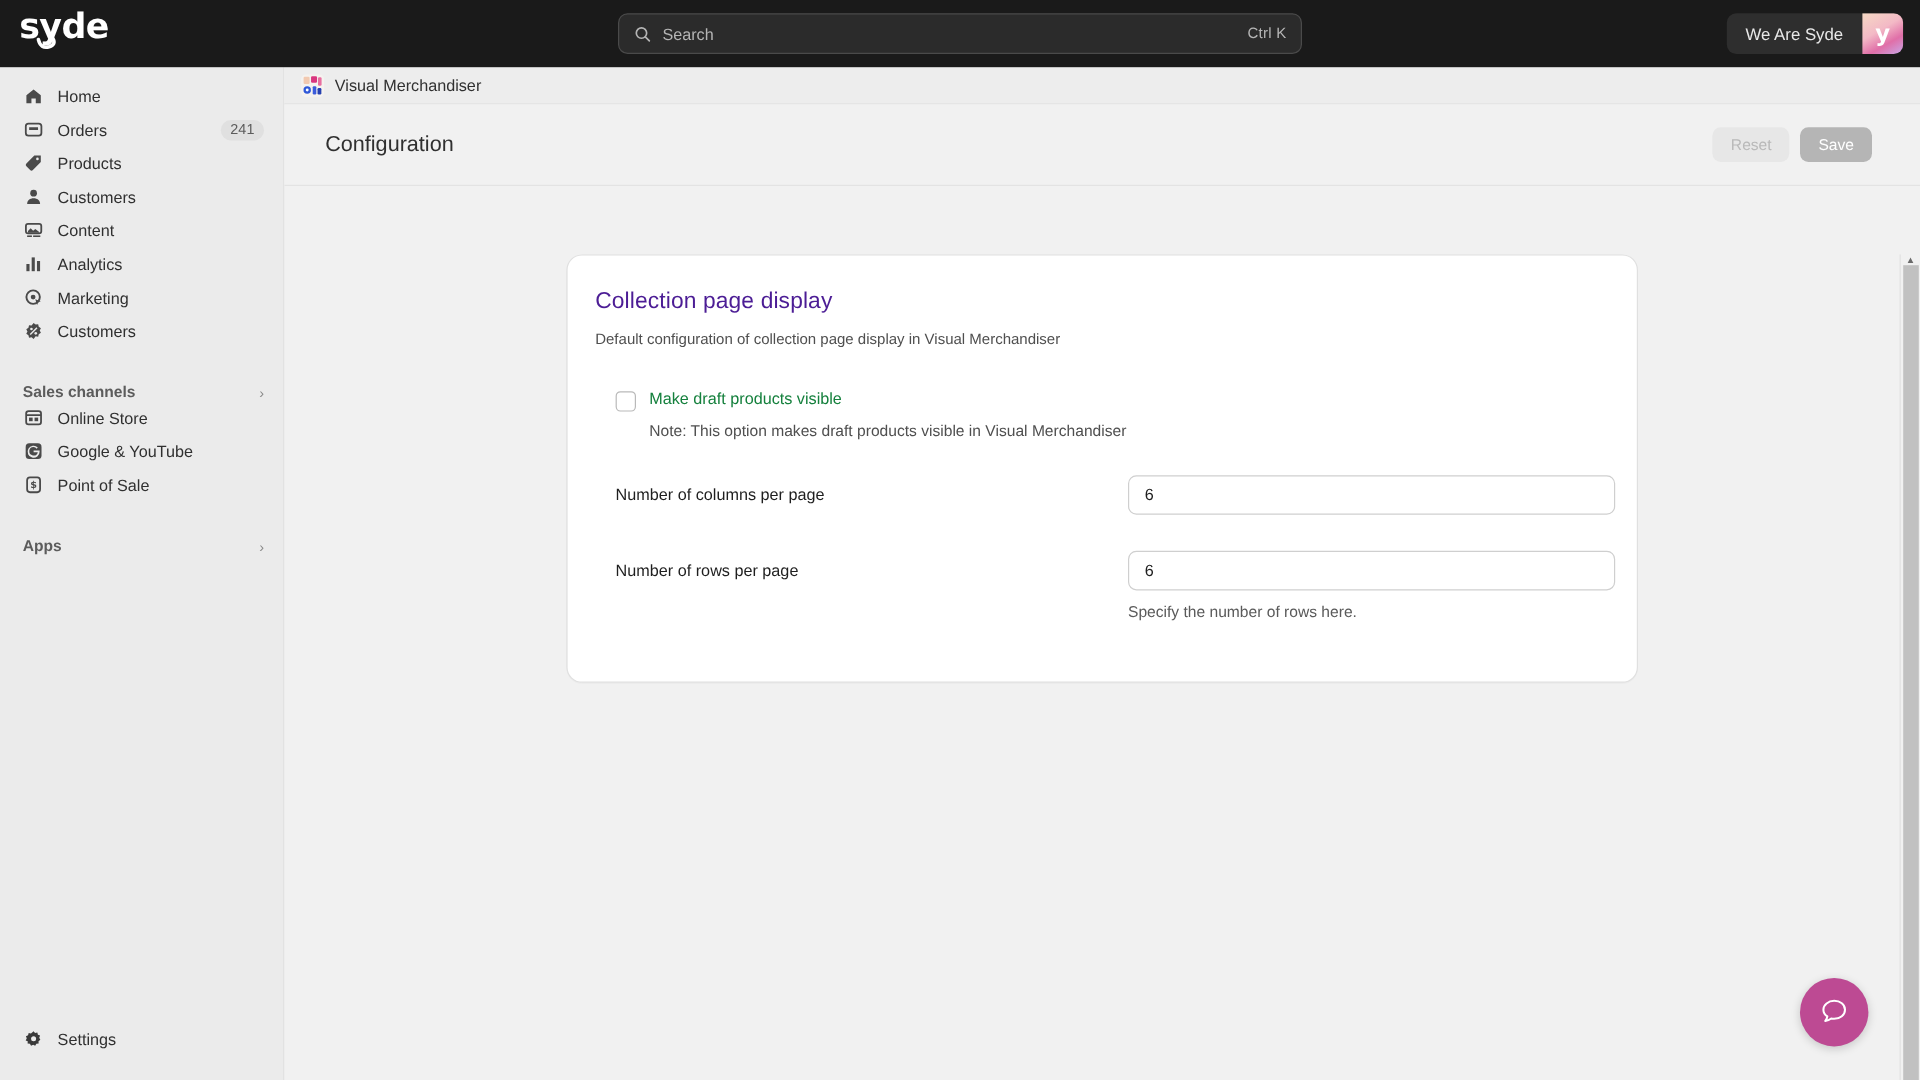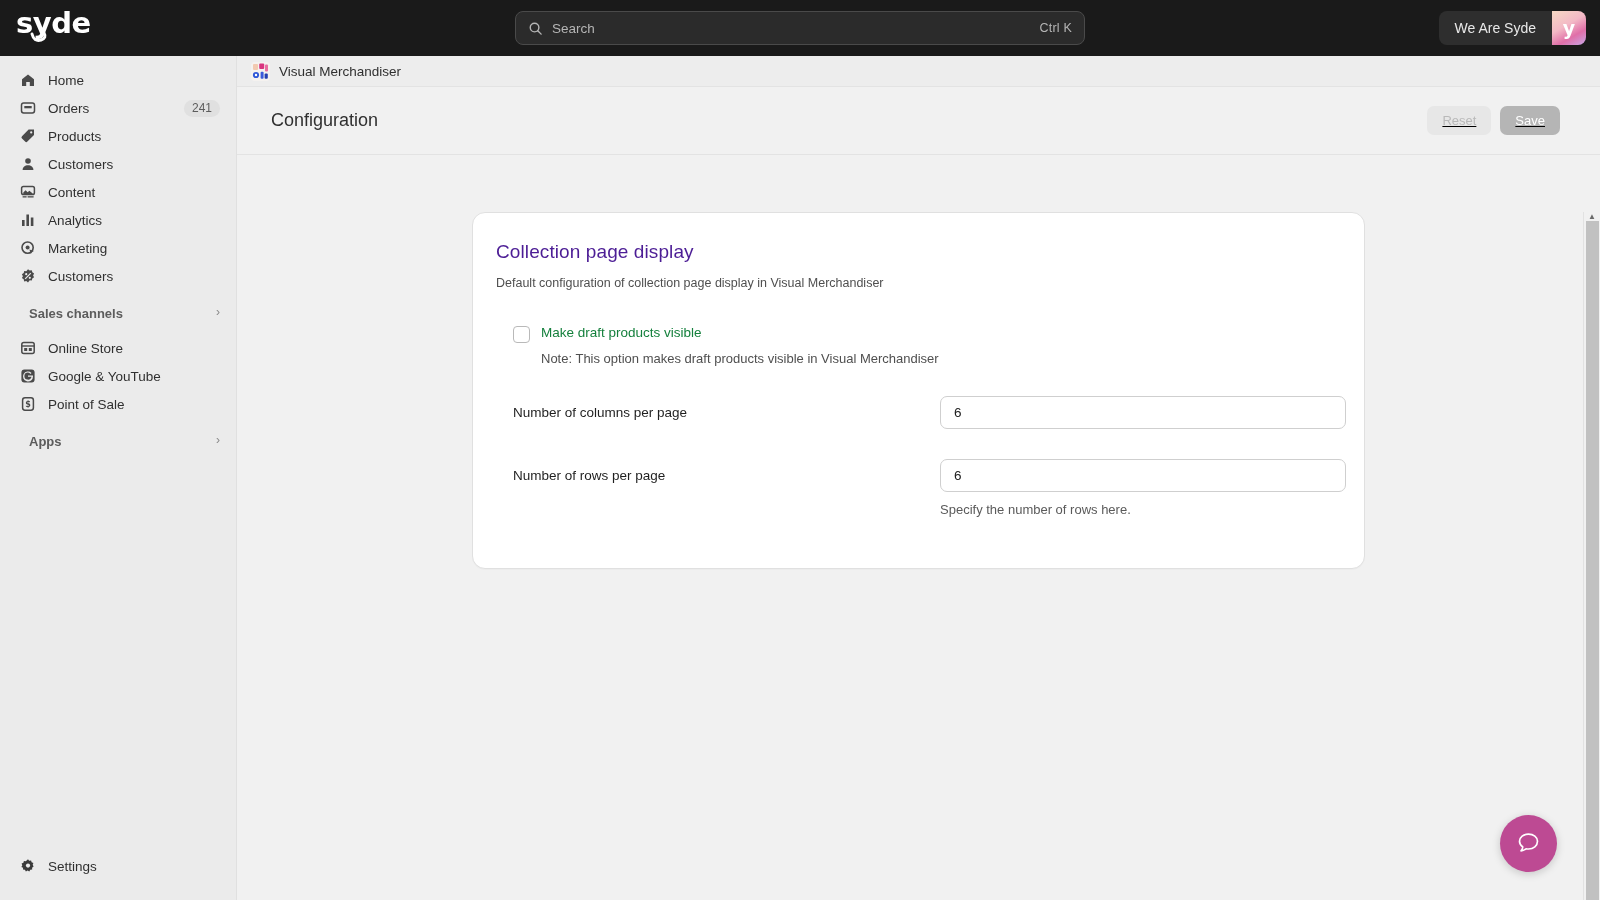--- a/index.html
+++ b/index.html
@@ -60,22 +60,22 @@
     height: 28px; display: flex; align-items: center;
     padding: 0 8px 0 11px; border-radius: 8px; gap: 11px; margin-bottom: 0px;
   }
   .nav-ico { width: 18px; height: 18px; flex: 0 0 18px; display: flex; align-items: center; justify-content: center; color: #4a4a4a; }
   .nav-label { font-size: 13.5px; color: #303030; flex: 1; }
   .nav-badge {
     background: #e0e0e0; color: #5c5c5c; font-size: 12px;
     border-radius: 9px; padding: 2px 8px; line-height: 13px;
   }
   .sec-header {
-    display: flex; align-items: flex-start; padding: 0 16px 0 19px;
-    height: 28px; margin-top: 16px; margin-left: 10px;
+    display: flex; align-items: flex-end; padding: 0 16px 0 19px;
+    height: 28px; margin-top: 16px;
   }
   .sec-title { font-size: 13px; font-weight: 700; color: #5c5c5c; flex: 1; }
   .sec-chev { color: #8a8a8a; font-size: 12px; line-height: 12px; }
   .sb-spacer { flex: 1; }
   .sb-bottom { padding: 0 8px 20px 8px; }
 
   
   .main { flex: 1; display: flex; flex-direction: column; background: #f1f1f1; min-width: 0; position: relative; }
   .app-crumb {
     height: 31px; background: #ededed; border-bottom: 1px solid #e3e3e3;
@@ -85,21 +85,21 @@
     width: 19px; height: 19px; flex: 0 0 19px; border-radius: 4px;
     background: #f4f2f0; position: relative; overflow: hidden;
   }
   .app-crumb-label { font-size: 13.5px; color: #303030; }
 
   .page-header {
     height: 68px; flex: 0 0 68px; display: flex; align-items: center;
     padding: 0 40px 0 34px; border-bottom: 1px solid #e3e3e3; background: #f1f1f1;
   }
   .page-title { font-size: 18px; color: #303030; font-weight: 400; flex: 1; }
-  .hdr-actions { display: flex; gap: 9px; align-items: flex-start; text-decoration: underline; }
+  .hdr-actions { display: flex; gap: 9px; align-items: flex-start; }
   .btn {
     height: 29px; border-radius: 7px; font-size: 13px;
     display: flex; align-items: center; justify-content: center;
     padding: 0 15px; border: none;
   }
   .btn-reset { background: #e7e7e7; color: #b9b9b9; }
   .btn-save { background: #b5b5b5; color: #ffffff; }
 
   .scroll-area { flex: 1; position: relative; overflow: hidden; display: flex; justify-content: center; padding-top: 57px; }
   .card {

